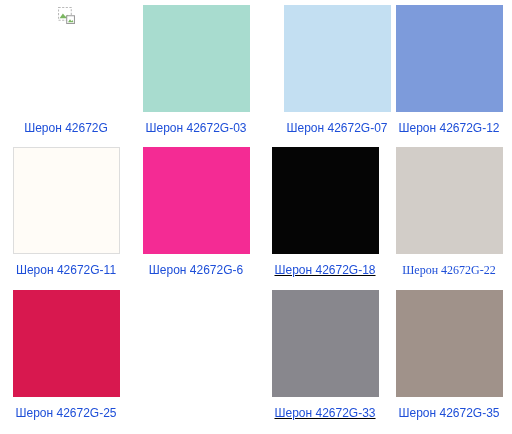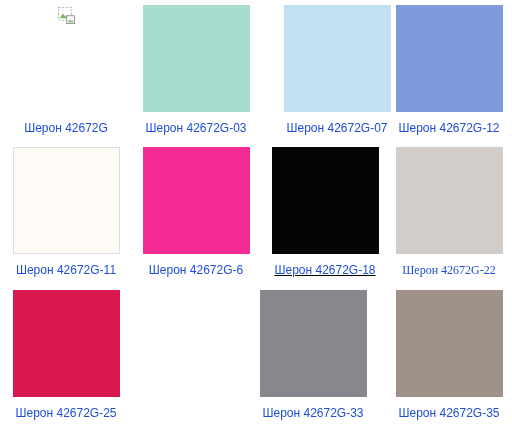--- a/index.html
+++ b/index.html
@@ -106,21 +106,21 @@
       <div class="swatch-caption">Шерон 42672G-18</div>
     </div>
     <div class="swatch-cell" style="left: 390px; top: 147px; font-family: Liberation Serif, serif;">
       <div class="swatch-chip" style="background: rgb(210, 205, 200);"></div>
       <div class="swatch-caption">Шерон 42672G-22</div>
     </div>
     <div class="swatch-cell" style="left: 7px; top: 290px; justify-content: center;">
       <div class="swatch-chip" style="background: rgb(216, 24, 79);"></div>
       <div class="swatch-caption">Шерон 42672G-25</div>
     </div>
-    <div class="swatch-cell" style="left: 254px; top: 290px;">
+    <div class="swatch-cell" style="left: 266px; top: 290px; text-decoration: underline;">
       <div class="swatch-chip" style="background: rgb(136, 135, 141);"></div>
       <div class="swatch-caption">Шерон 42672G-33</div>
     </div>
     <div class="swatch-cell" style="left: 390px; top: 290px;">
       <div class="swatch-chip" style="background: rgb(160, 146, 138);"></div>
       <div class="swatch-caption">Шерон 42672G-35</div>
     </div>
   </div>
 
 </body></html>

